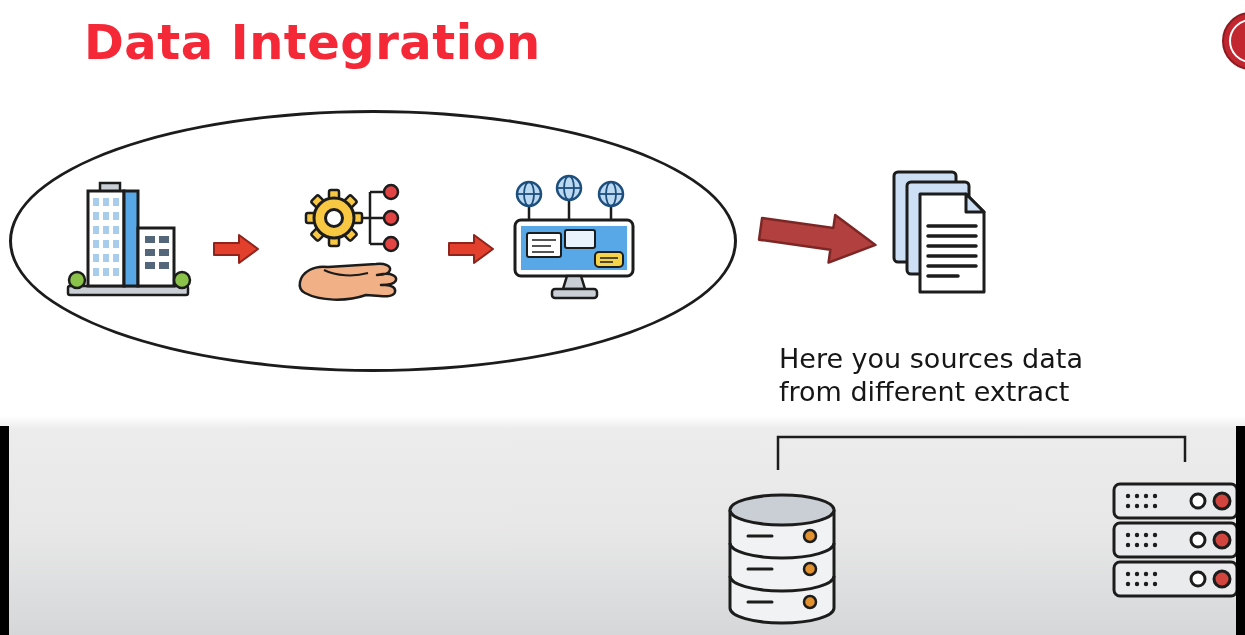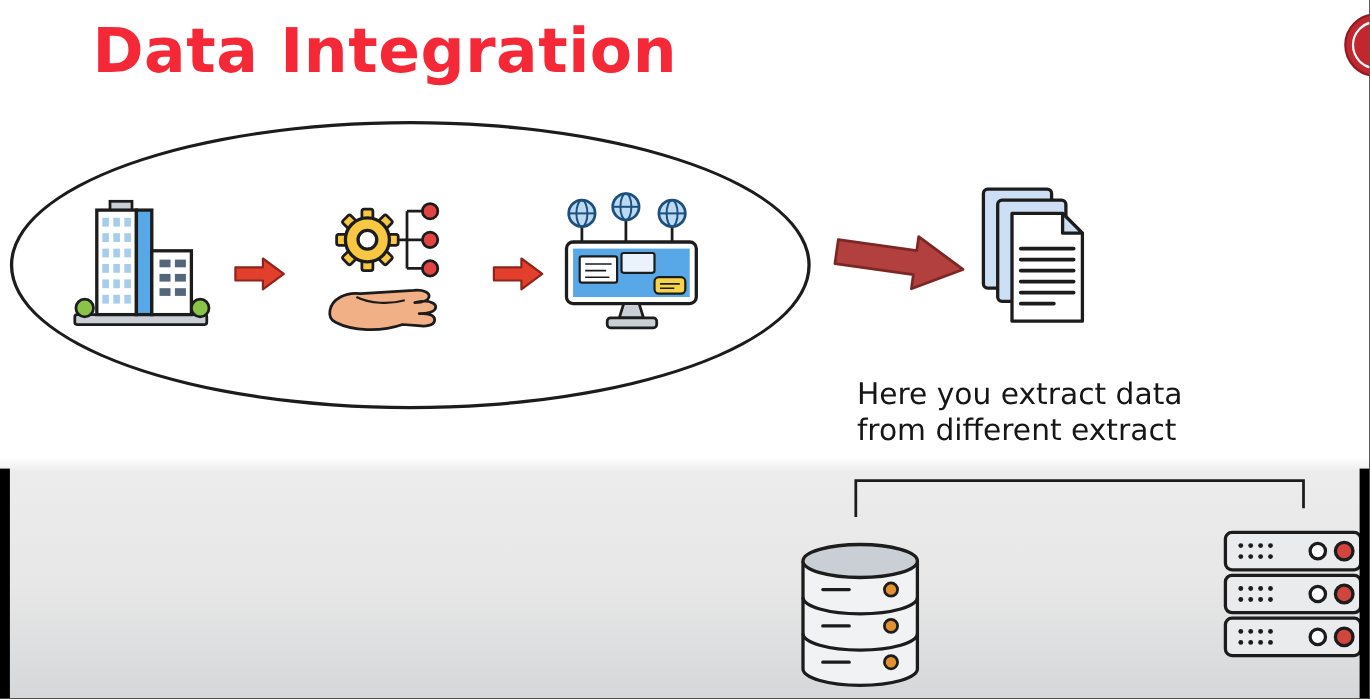--- a/index.html
+++ b/index.html
@@ -6,21 +6,21 @@
   #stage{
     position:relative;
     width:1245px;height:635px;
     overflow:hidden;
     font-family:"DejaVu Sans","Liberation Sans",sans-serif;
     background:linear-gradient(180deg,#ffffff 0%,#ffffff 65.5%,#ececec 67.5%,#e7e7e7 84%,#d5d7d9 100%);
   }
   .abs{position:absolute;}
   #title{
     left:84px;top:14px;
-    font-size:56px;font-weight:700;letter-spacing:.5px;
+    font-size:48px;font-weight:700;letter-spacing:.5px;
     color:var(--c-title,#f42837);
   }
   #ellipse{
     left:9px;top:110px;width:722px;height:256px;
     border:3px solid var(--c-ink,#1c1c1c);
     border-radius:50%;
   }
   #caption{
     left:779px;top:342px;width:420px;
     font-size:27px;line-height:33px;color:#161616;font-weight:500;
@@ -155,21 +155,21 @@
 
   <svg class="abs" style="left:892px;top:170px" width="105" height="132" viewBox="0 0 105 132">
     <rect x="2" y="2" width="62" height="90" rx="4" style="fill:var(--c-page-blue);stroke:var(--c-ink);stroke-width:3"></rect>
     <rect x="15" y="12" width="62" height="92" rx="4" style="fill:var(--c-page-blue);stroke:var(--c-ink);stroke-width:3"></rect>
     <path d="M28 24 L74 24 L92 42 L92 122 L28 122 Z" style="fill:#ffffff;stroke:var(--c-ink);stroke-width:3;stroke-linejoin:round"></path>
     <path d="M74 24 L74 42 L92 42 Z" style="fill:var(--c-page-blue);stroke:var(--c-ink);stroke-width:3;stroke-linejoin:round"></path>
     <path d="M36 56 H84 M36 66 H84 M36 76 H84 M36 86 H84 M36 96 H84 M36 106 H66" style="stroke:var(--c-ink);stroke-width:3.5;stroke-linecap:round"></path>
   </svg>
 
   <div id="caption" class="abs">
-    <div>Here you extract data</div>
+    <div>Here you sources data</div>
     <div>from different extract</div>
   </div>
 
   <svg class="abs" style="left:770px;top:428px" width="425" height="48" viewBox="0 0 425 48">
     <polyline points="8,42 8,9 415,9 415,34" style="fill:none;stroke:var(--c-ink);stroke-width:2.5"></polyline>
   </svg>
 
   <svg class="abs" style="left:726px;top:488px" width="112" height="142" viewBox="0 0 112 142">
     <path d="M4 22 L4 120 A52 15 0 0 0 108 120 L108 22" style="fill:var(--c-db-body);stroke:var(--c-ink);stroke-width:3"></path>
     <ellipse cx="56" cy="22" rx="52" ry="15" style="fill:var(--c-gray);stroke:var(--c-ink);stroke-width:3"></ellipse>

